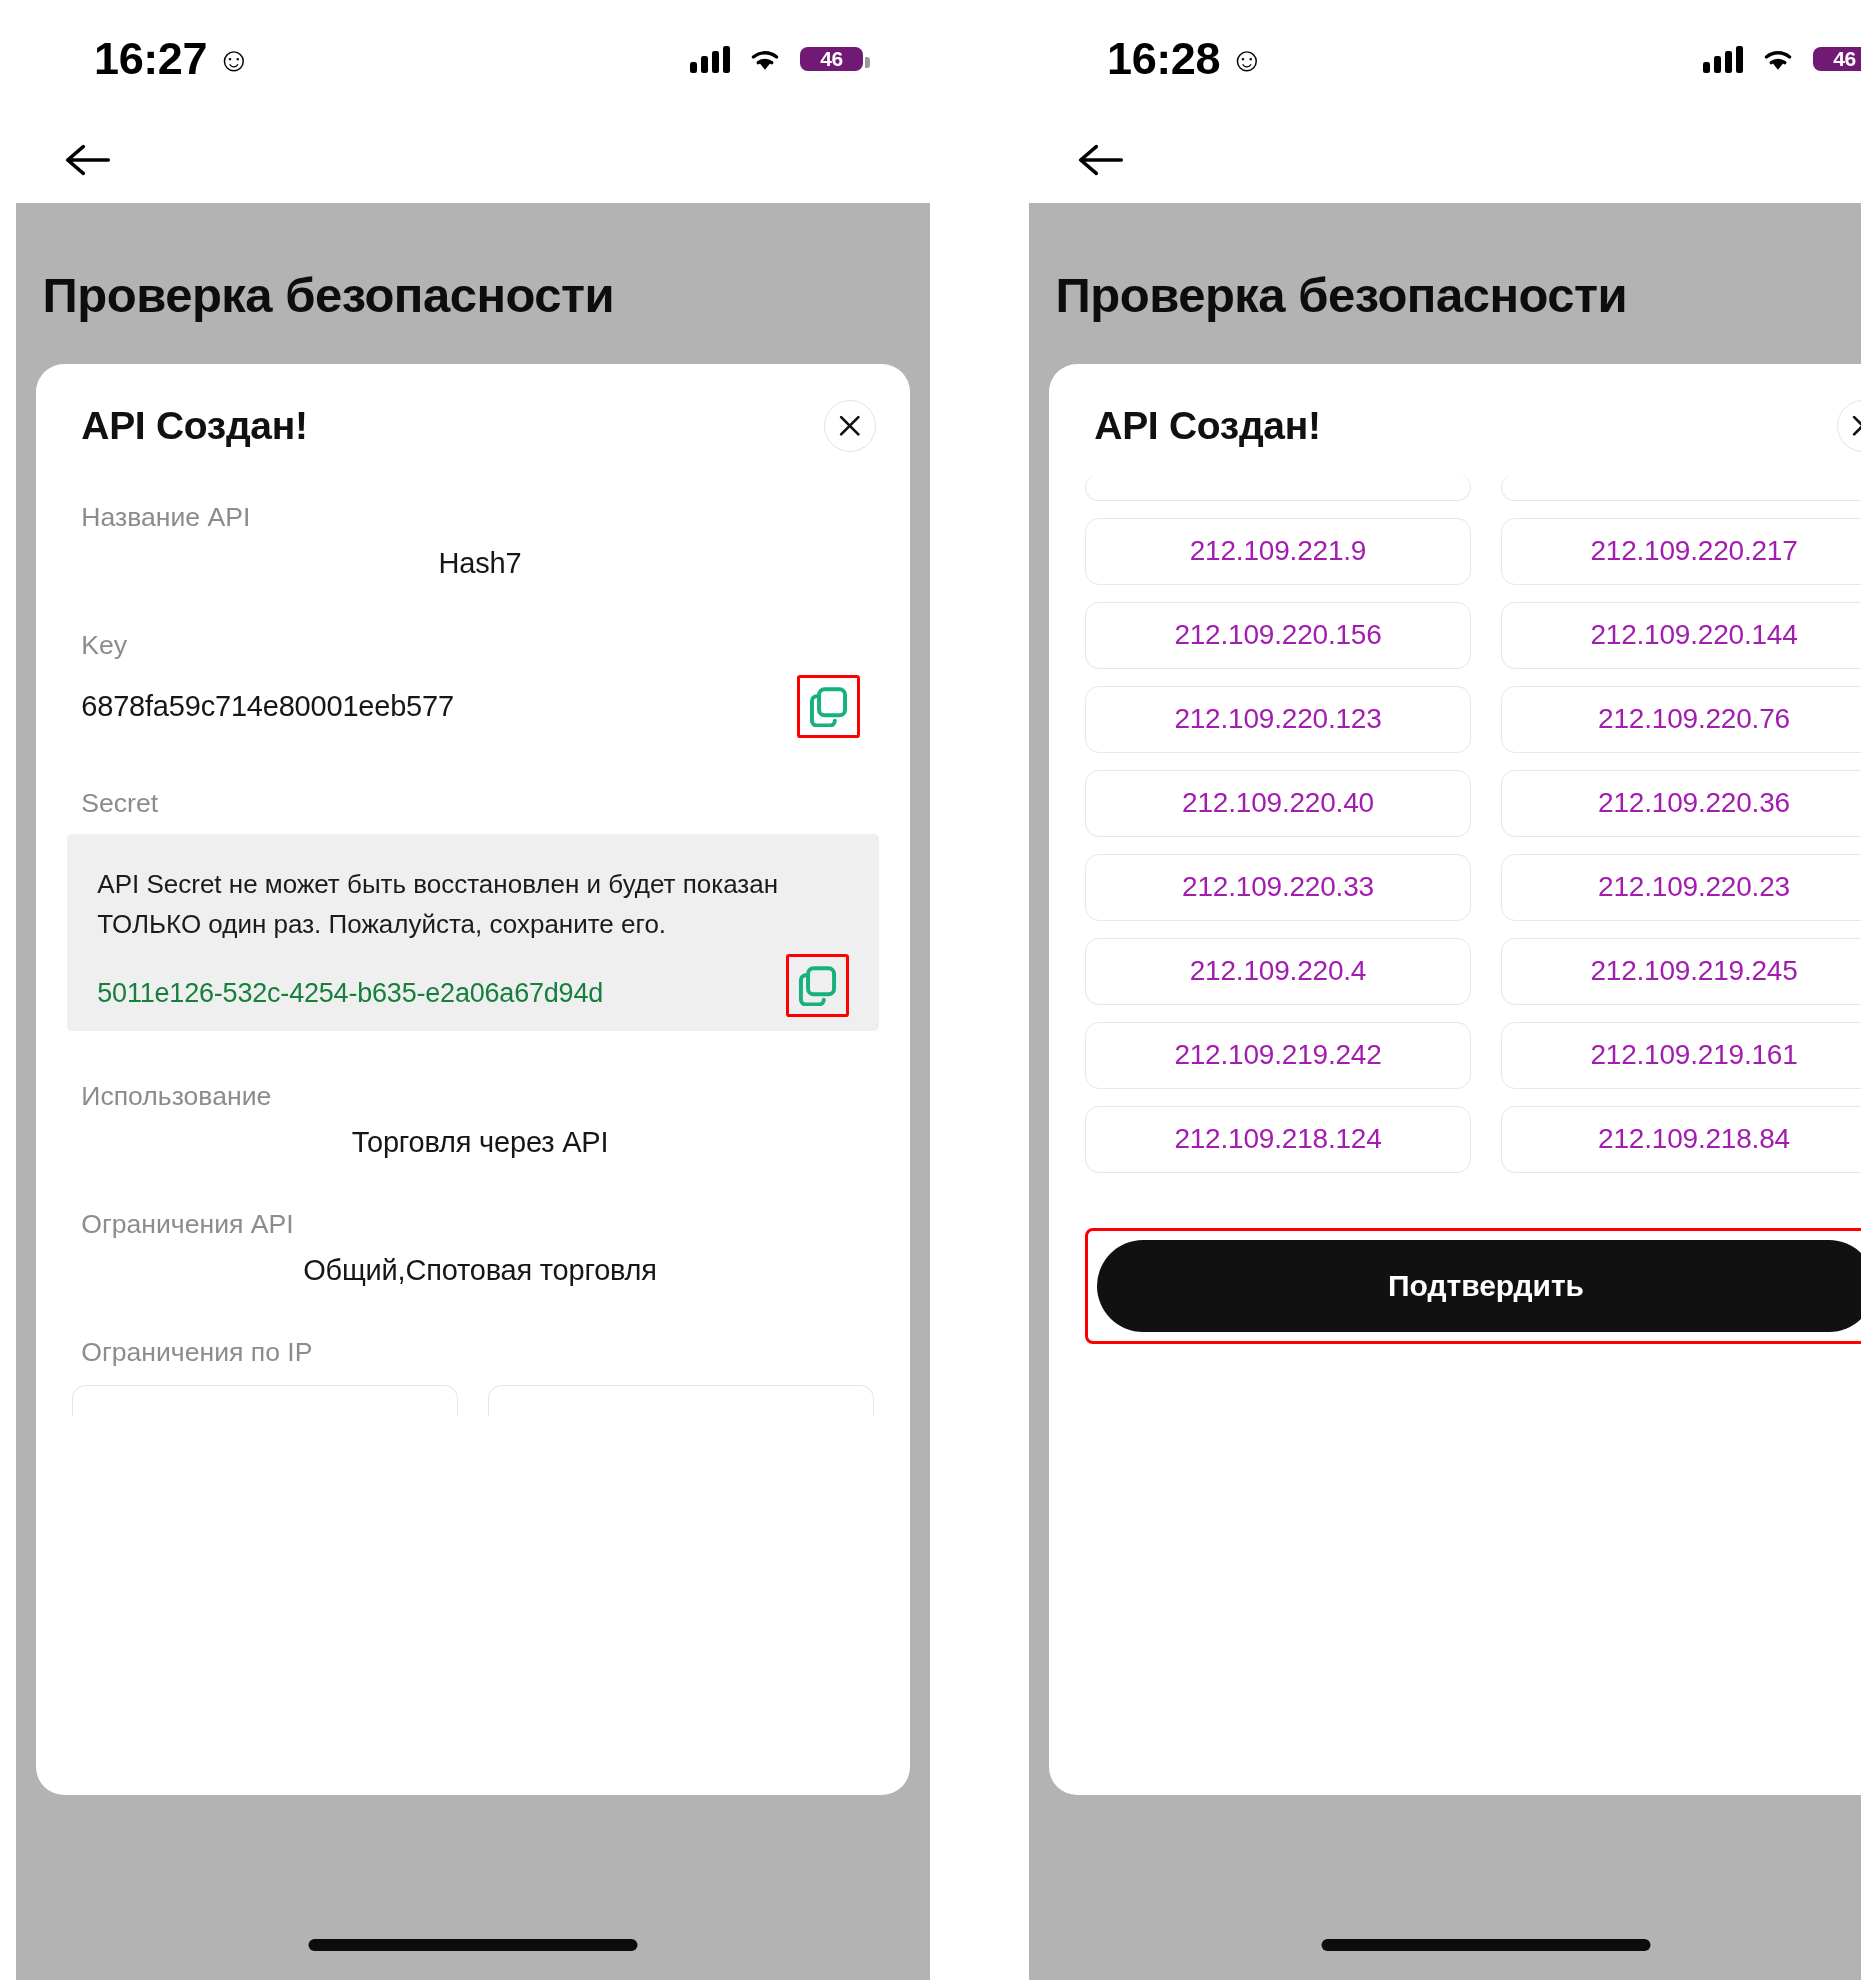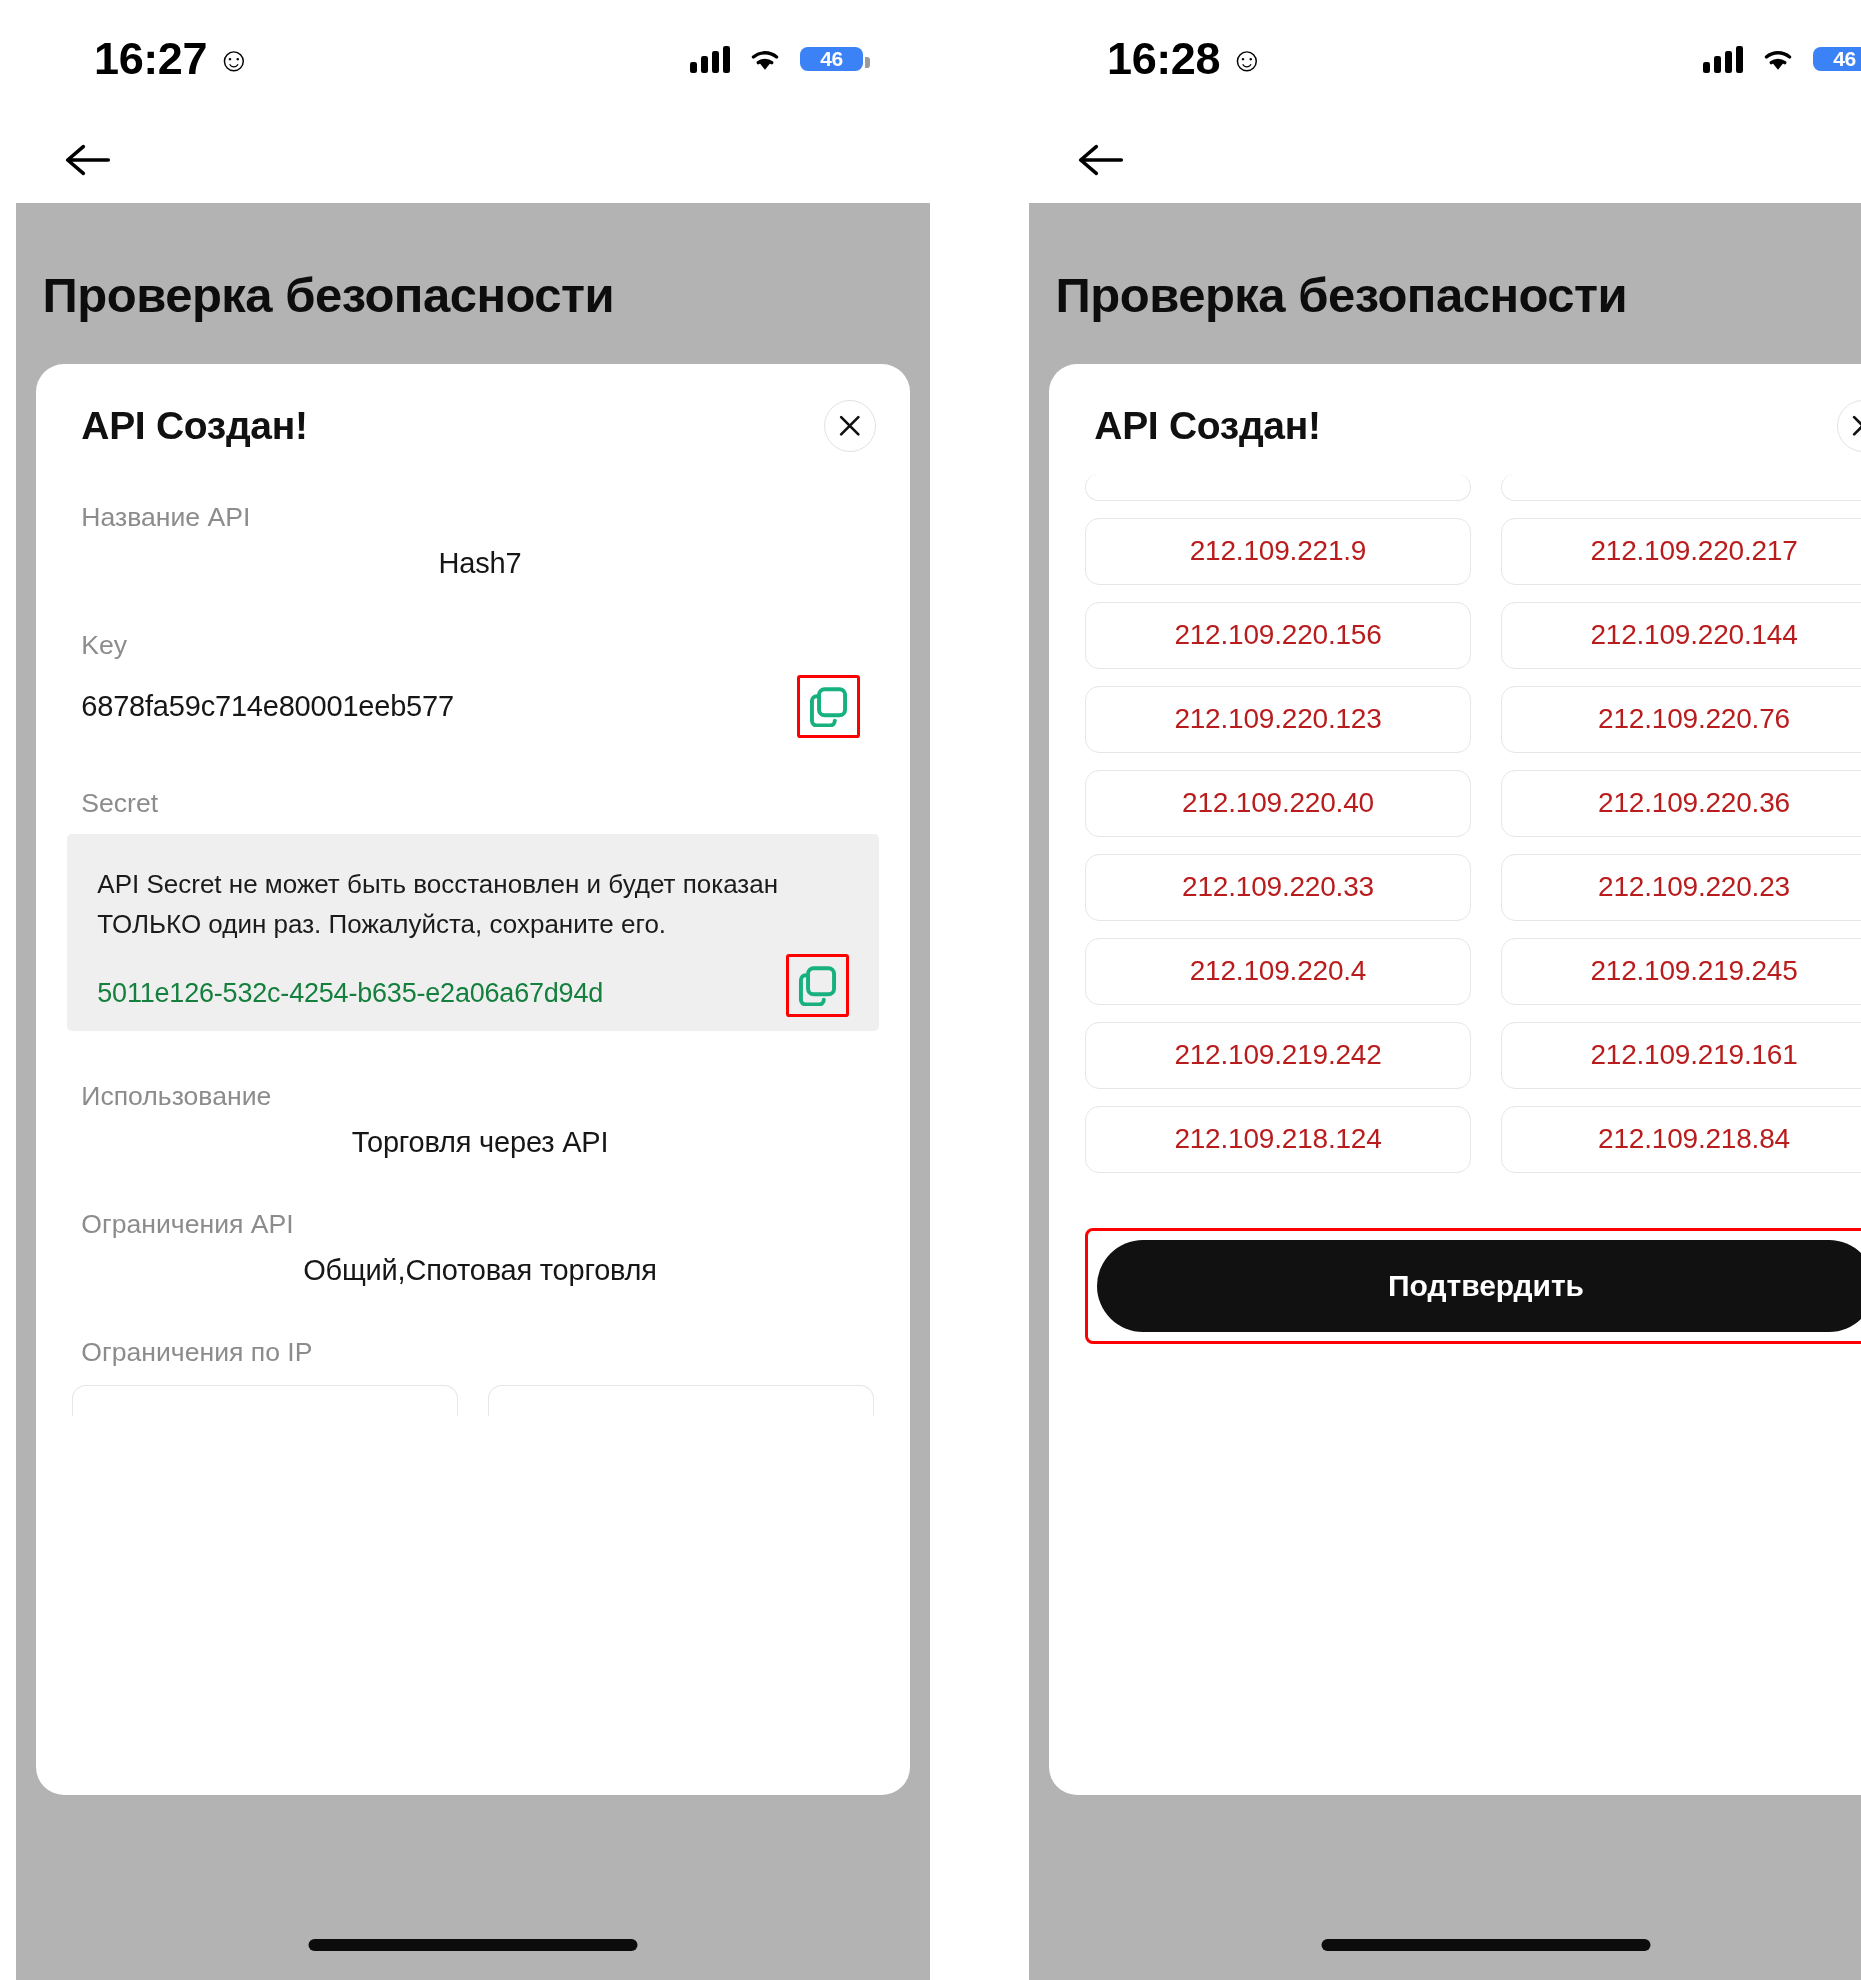--- a/index.html
+++ b/index.html
@@ -61,21 +61,21 @@
   .bars i:nth-child(2) { height: 16.4px; }
   .bars i:nth-child(3) { height: 22px; }
   .bars i:nth-child(4) { height: 27px; }
   .wifi { position: relative; width: 36px; height: 26.6px; }
   .wifi svg { display: block; }
   .battery {
     position: relative;
     width: 63px;
     height: 24px;
     border-radius: 7.8px;
-    background: #3b82f6;
+    background: #701a75;
     display: flex;
     align-items: center;
     justify-content: center;
   }
   .battery .lvl {
     color: #fff;
     font-size: 21px;
     font-weight: 700;
     letter-spacing: -0.4px;
   }
@@ -223,21 +223,21 @@
     padding: 0 4.7px;
   }
   .ip-chip {
     border: 1.6px solid #e6e6e6;
     border-radius: 14px;
     height: 67px;
     display: flex;
     align-items: center;
     justify-content: center;
     font-size: 28px;
-    color: #b91c1c;
+    color: #a21caf;
     background: #fff;
     letter-spacing: -0.2px;
   }
   .ip-chip.cut {
     height: 26.6px;
     border-bottom-left-radius: 14px;
     border-bottom-right-radius: 14px;
     border-top: none;
     overflow: hidden;
     font-size: 0;

